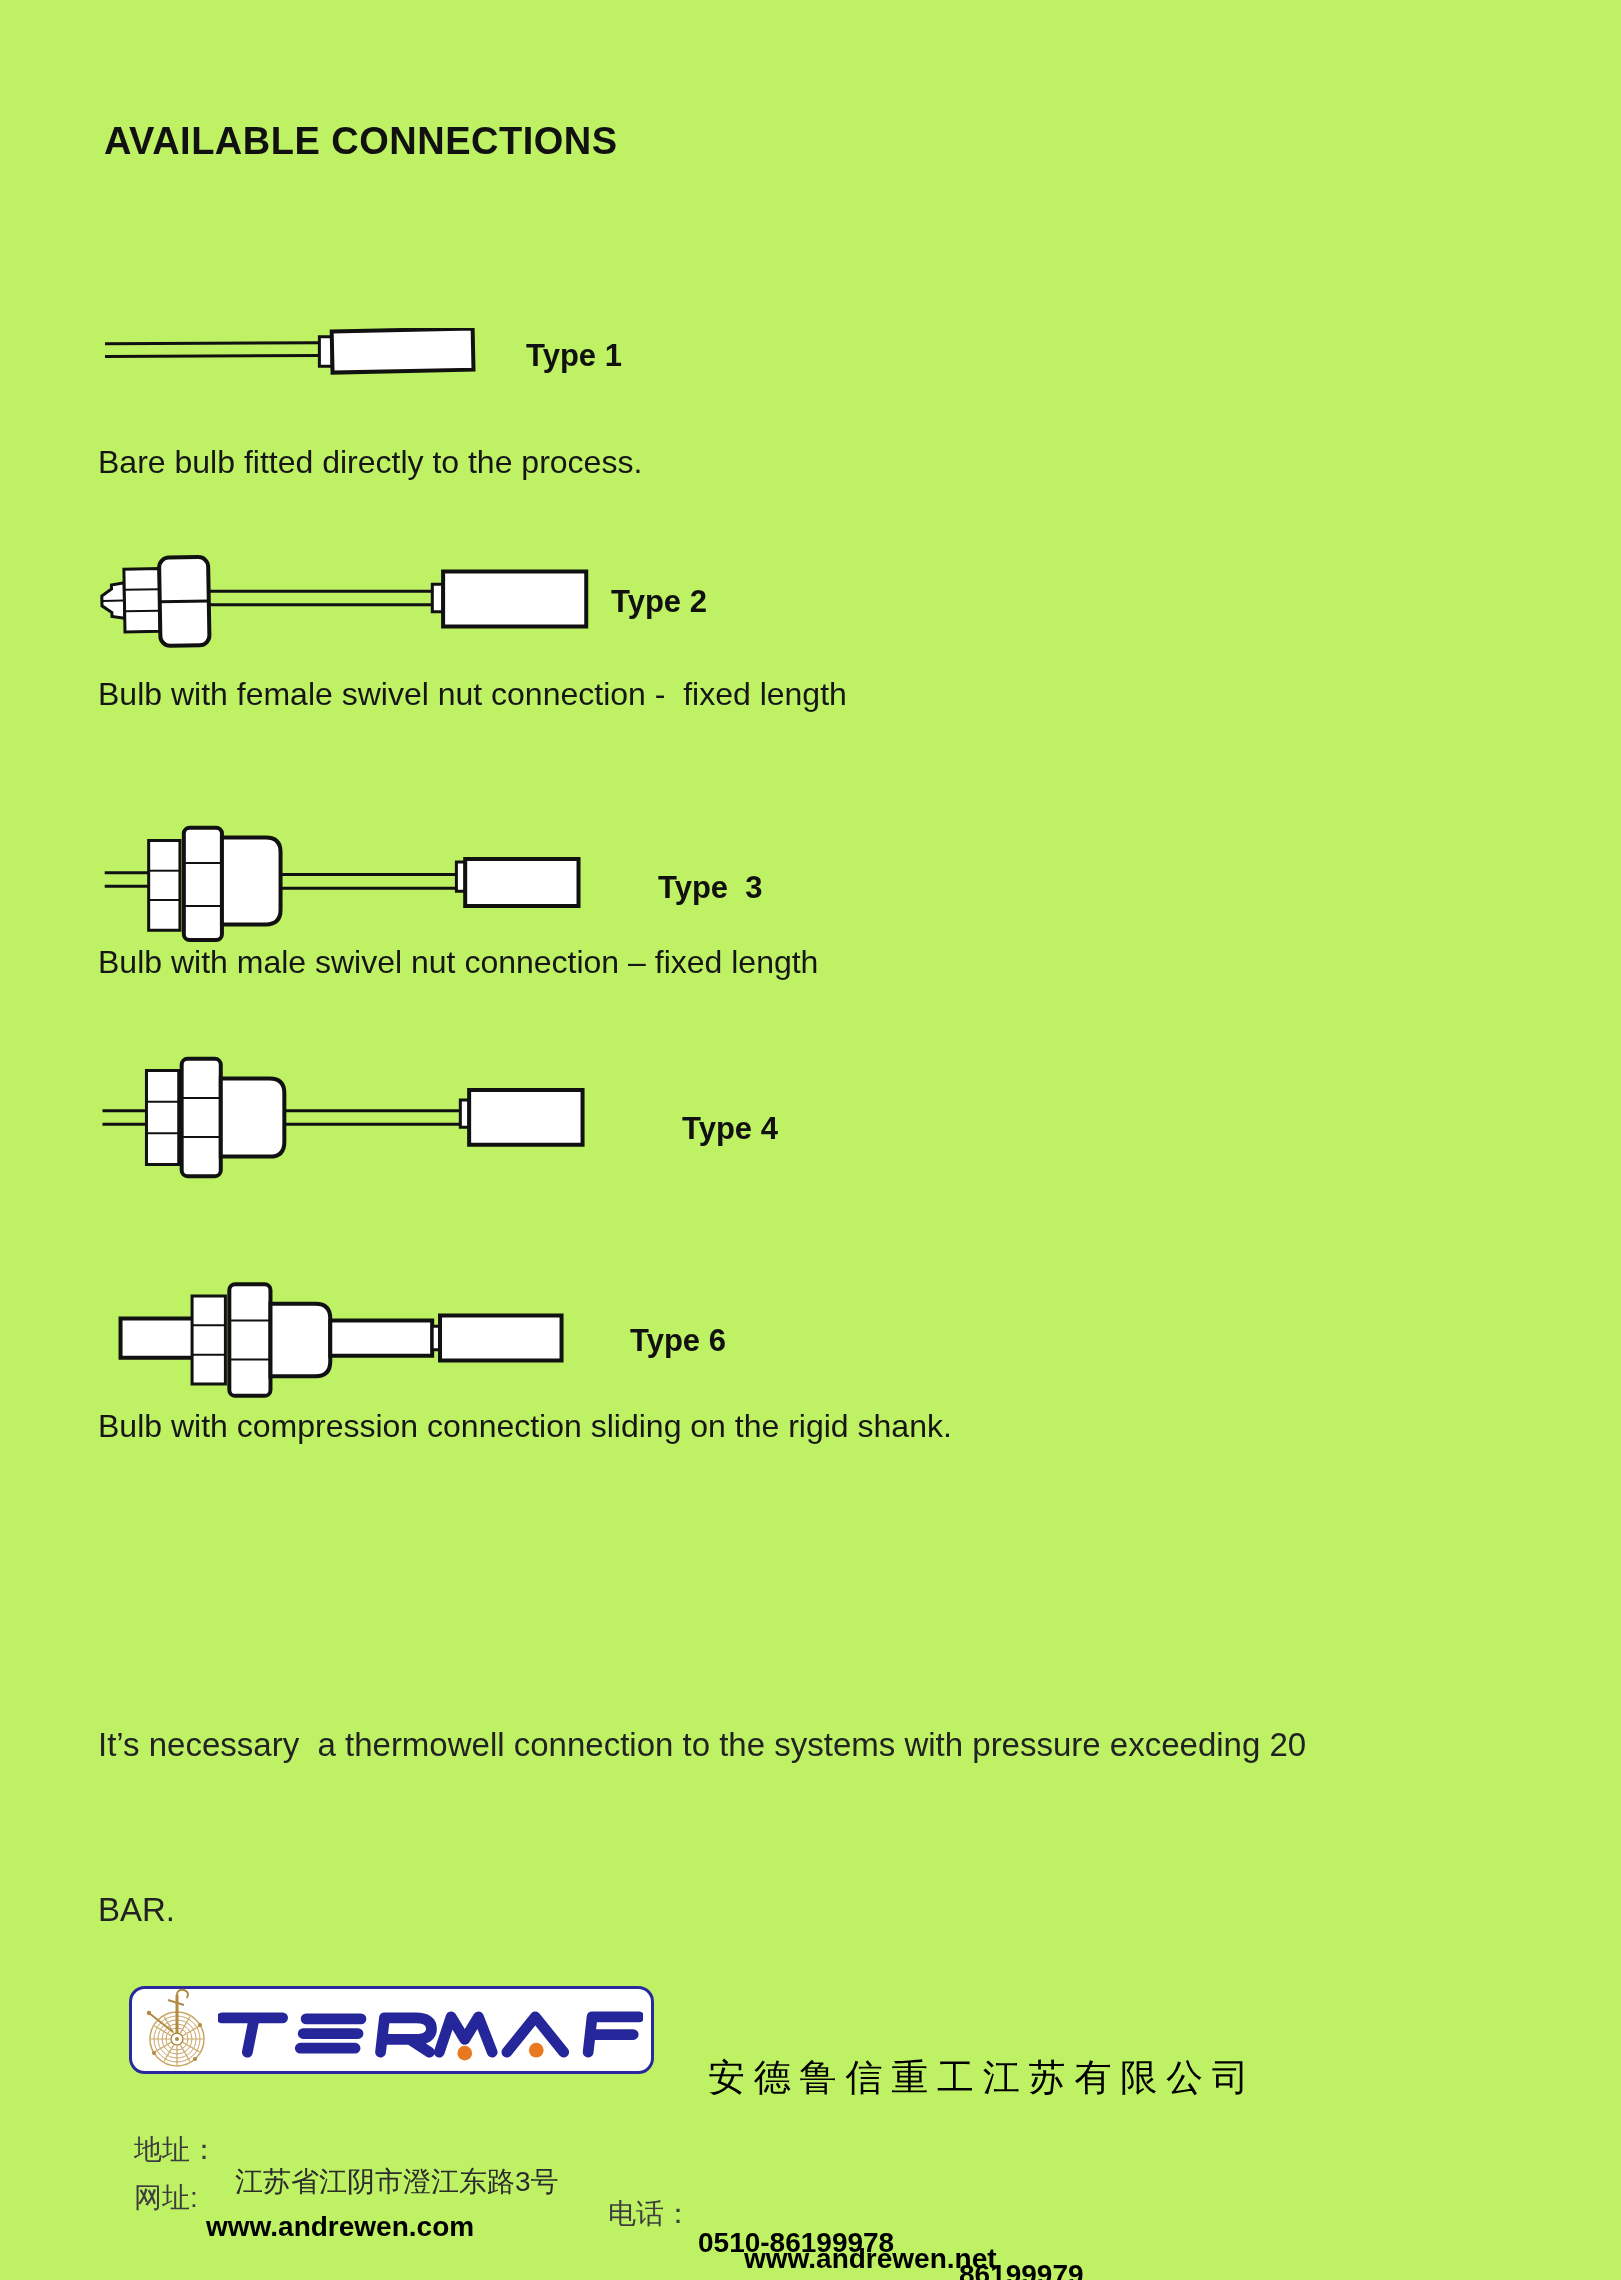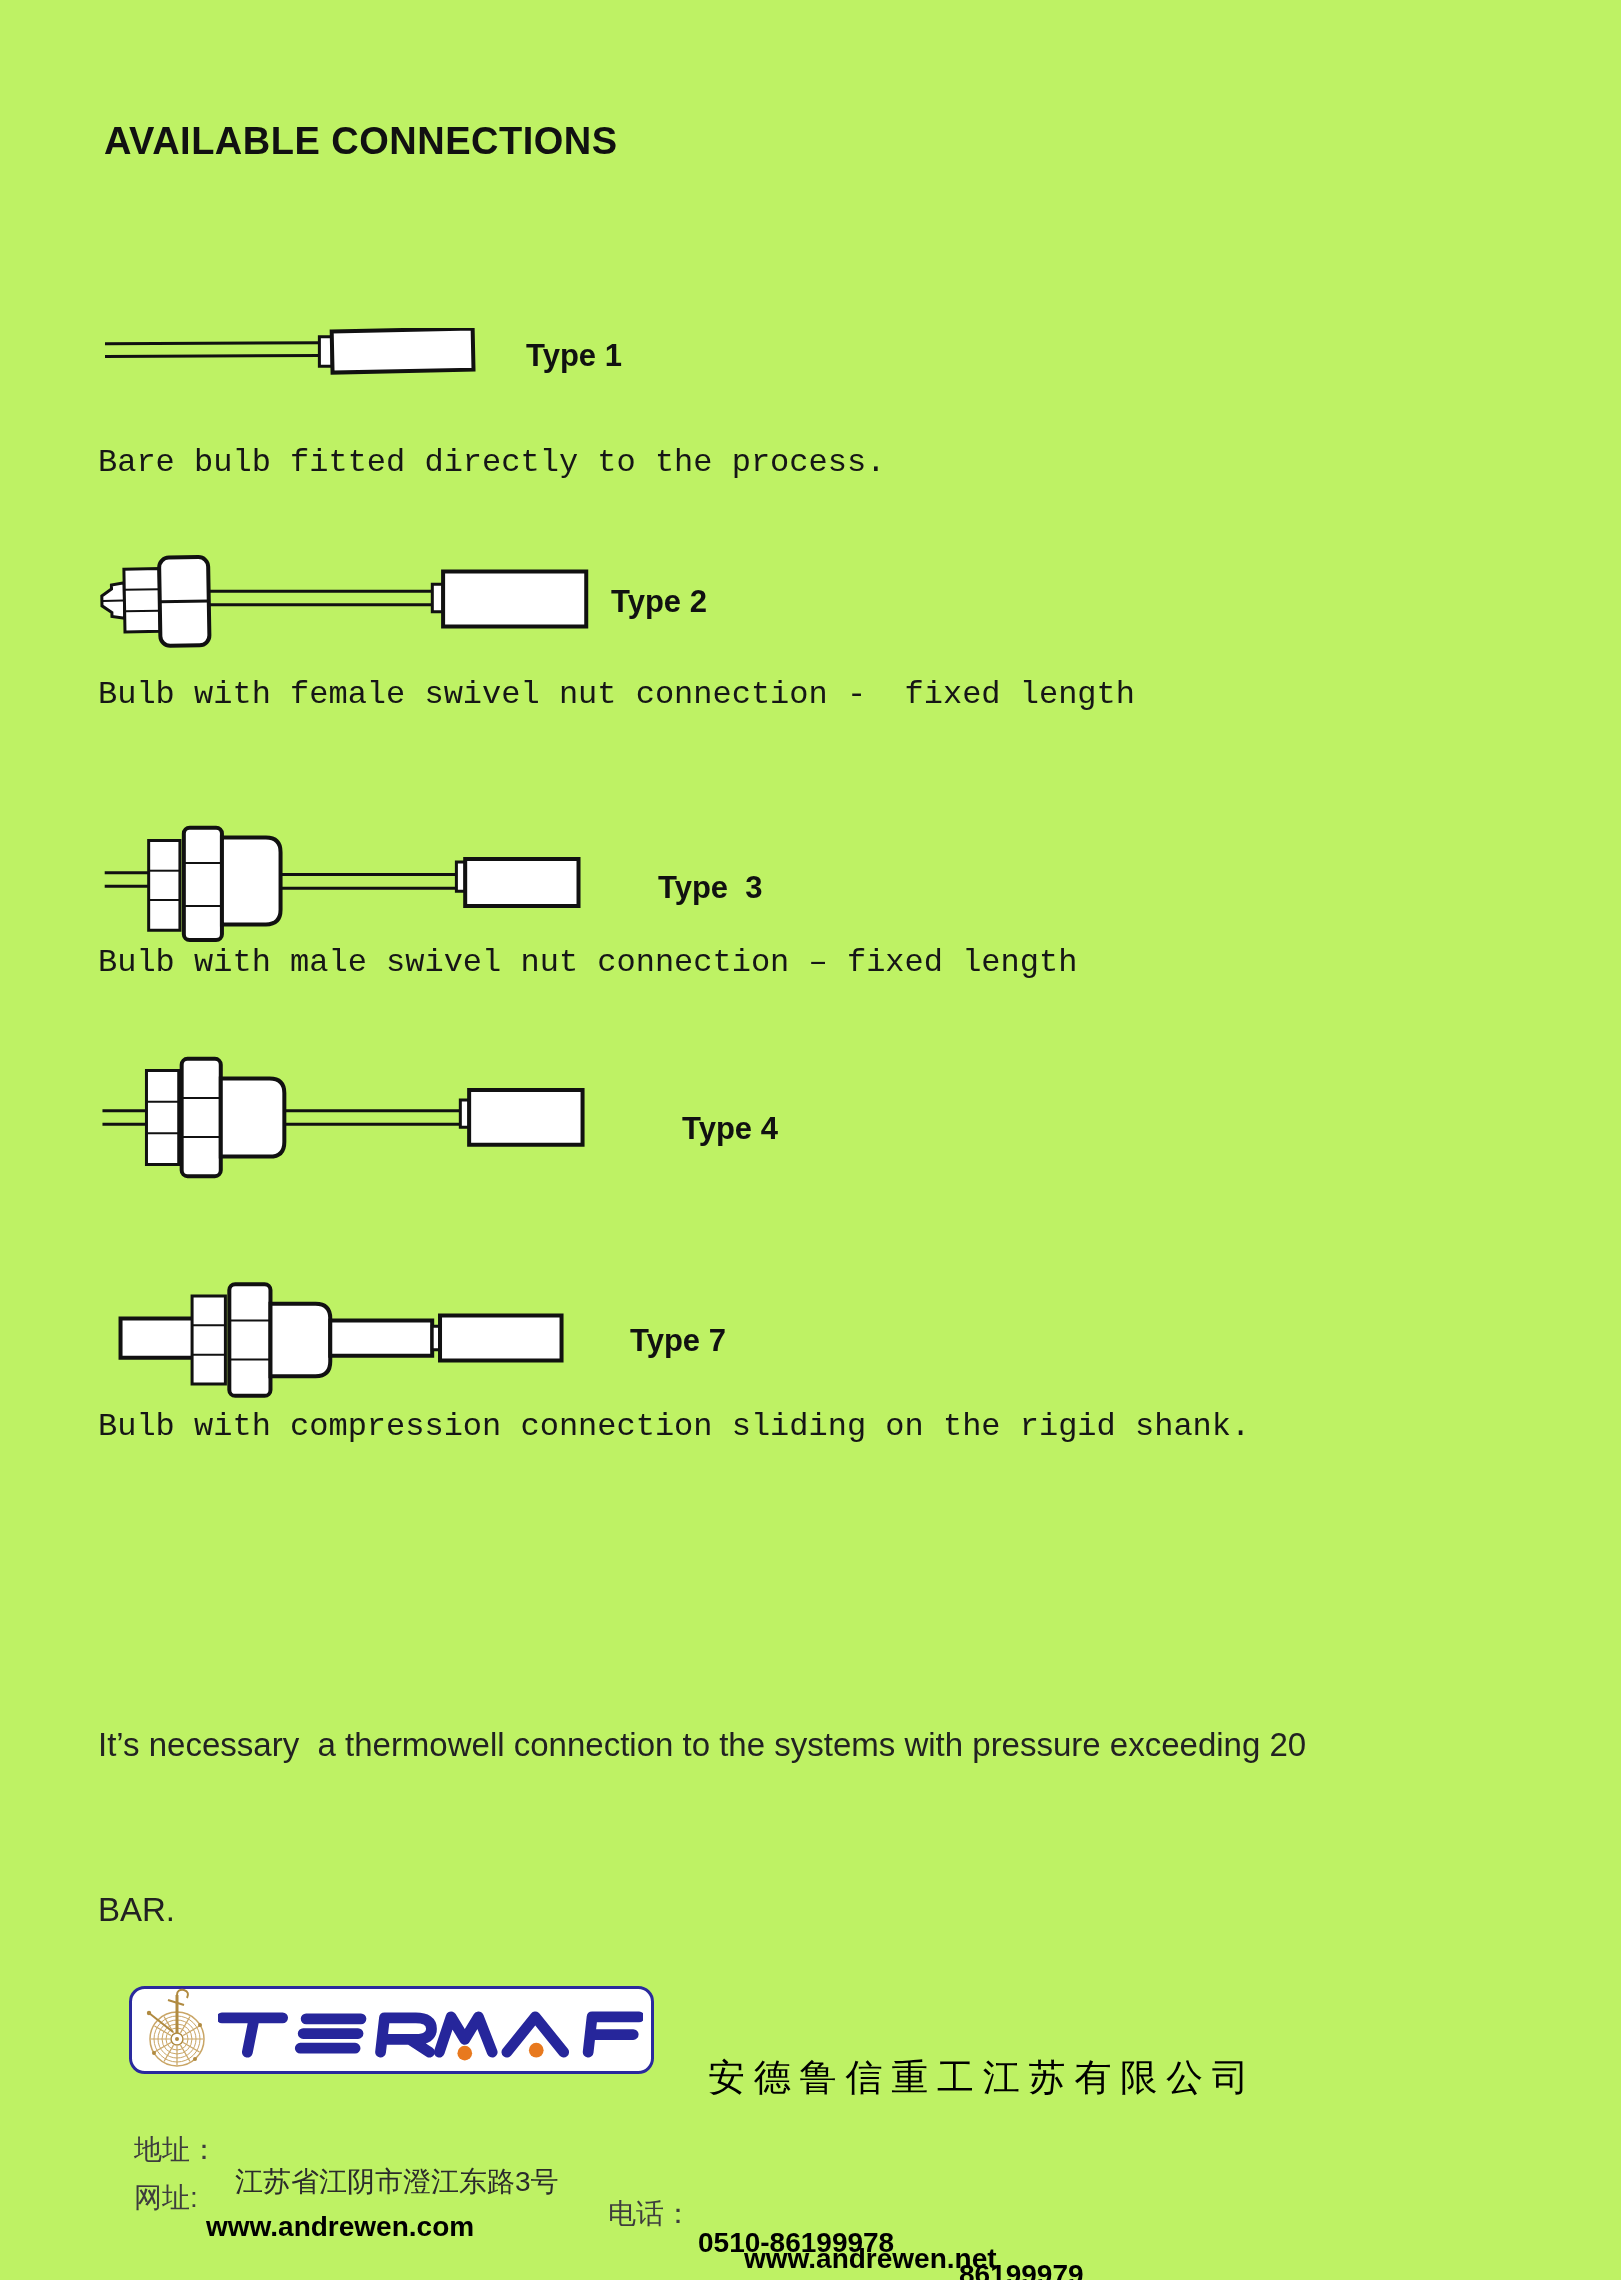--- a/index.html
+++ b/index.html
@@ -13,21 +13,21 @@
   }
   .abs{position:absolute;}
   .title{
     font-size:38px;font-weight:bold;letter-spacing:0.5px;color:#111;
     white-space:pre;
   }
   .type-label{
     font-size:31px;font-weight:bold;color:#111;white-space:pre;
   }
   .desc{
-    font-size:32px;color:#161616;white-space:pre;font-family:Liberation Mono, monospace;
+    font-size:32px;color:#161616;white-space:pre;
   }
   .note{
     font-size:33px;color:#222;line-height:55px;white-space:pre;
   }
   .diagram svg{display:block;}
   .diagram path,.diagram rect,.diagram line,.diagram polygon{
     vector-effect:non-scaling-stroke;
   }
   
   .logo-box{
@@ -143,21 +143,21 @@
         <rect x="134" y="5" width="42" height="114" rx="6" stroke-width="4"></rect>
         <line x1="134" y1="42" x2="176" y2="42" stroke-width="2"></line>
         <line x1="134" y1="82" x2="176" y2="82" stroke-width="2"></line>
         <path d="M176,25 H222 Q237,25 237,40 V84 Q237,99 222,99 H176 Z" stroke-width="4"></path>
         <rect x="237" y="42" width="104" height="36" stroke-width="4"></rect>
         <rect x="341" y="48" width="8" height="24" stroke-width="3"></rect>
         <rect x="349" y="37" width="124" height="46" stroke-width="4"></rect>
       </g>
     </svg>
   </div>
-  <div class="abs type-label" style="left:630px;top:1323px;">Type 7</div>
+  <div class="abs type-label" style="left:630px;top:1323px;">Type 6</div>
   <div class="abs desc" style="left:98px;top:1408px;">Bulb with compression connection sliding on the rigid shank.</div>
 
   <div class="abs note" style="left:98px;top:1607px;">
     <div>It’s necessary  a thermowell connection to the systems with pressure exceeding 20</div>
     <div>BAR.</div>
   </div>
 
   <div class="abs logo-box" style="left:129px;top:1986px;">
     <span class="sr-only">TERMAF</span>
 

